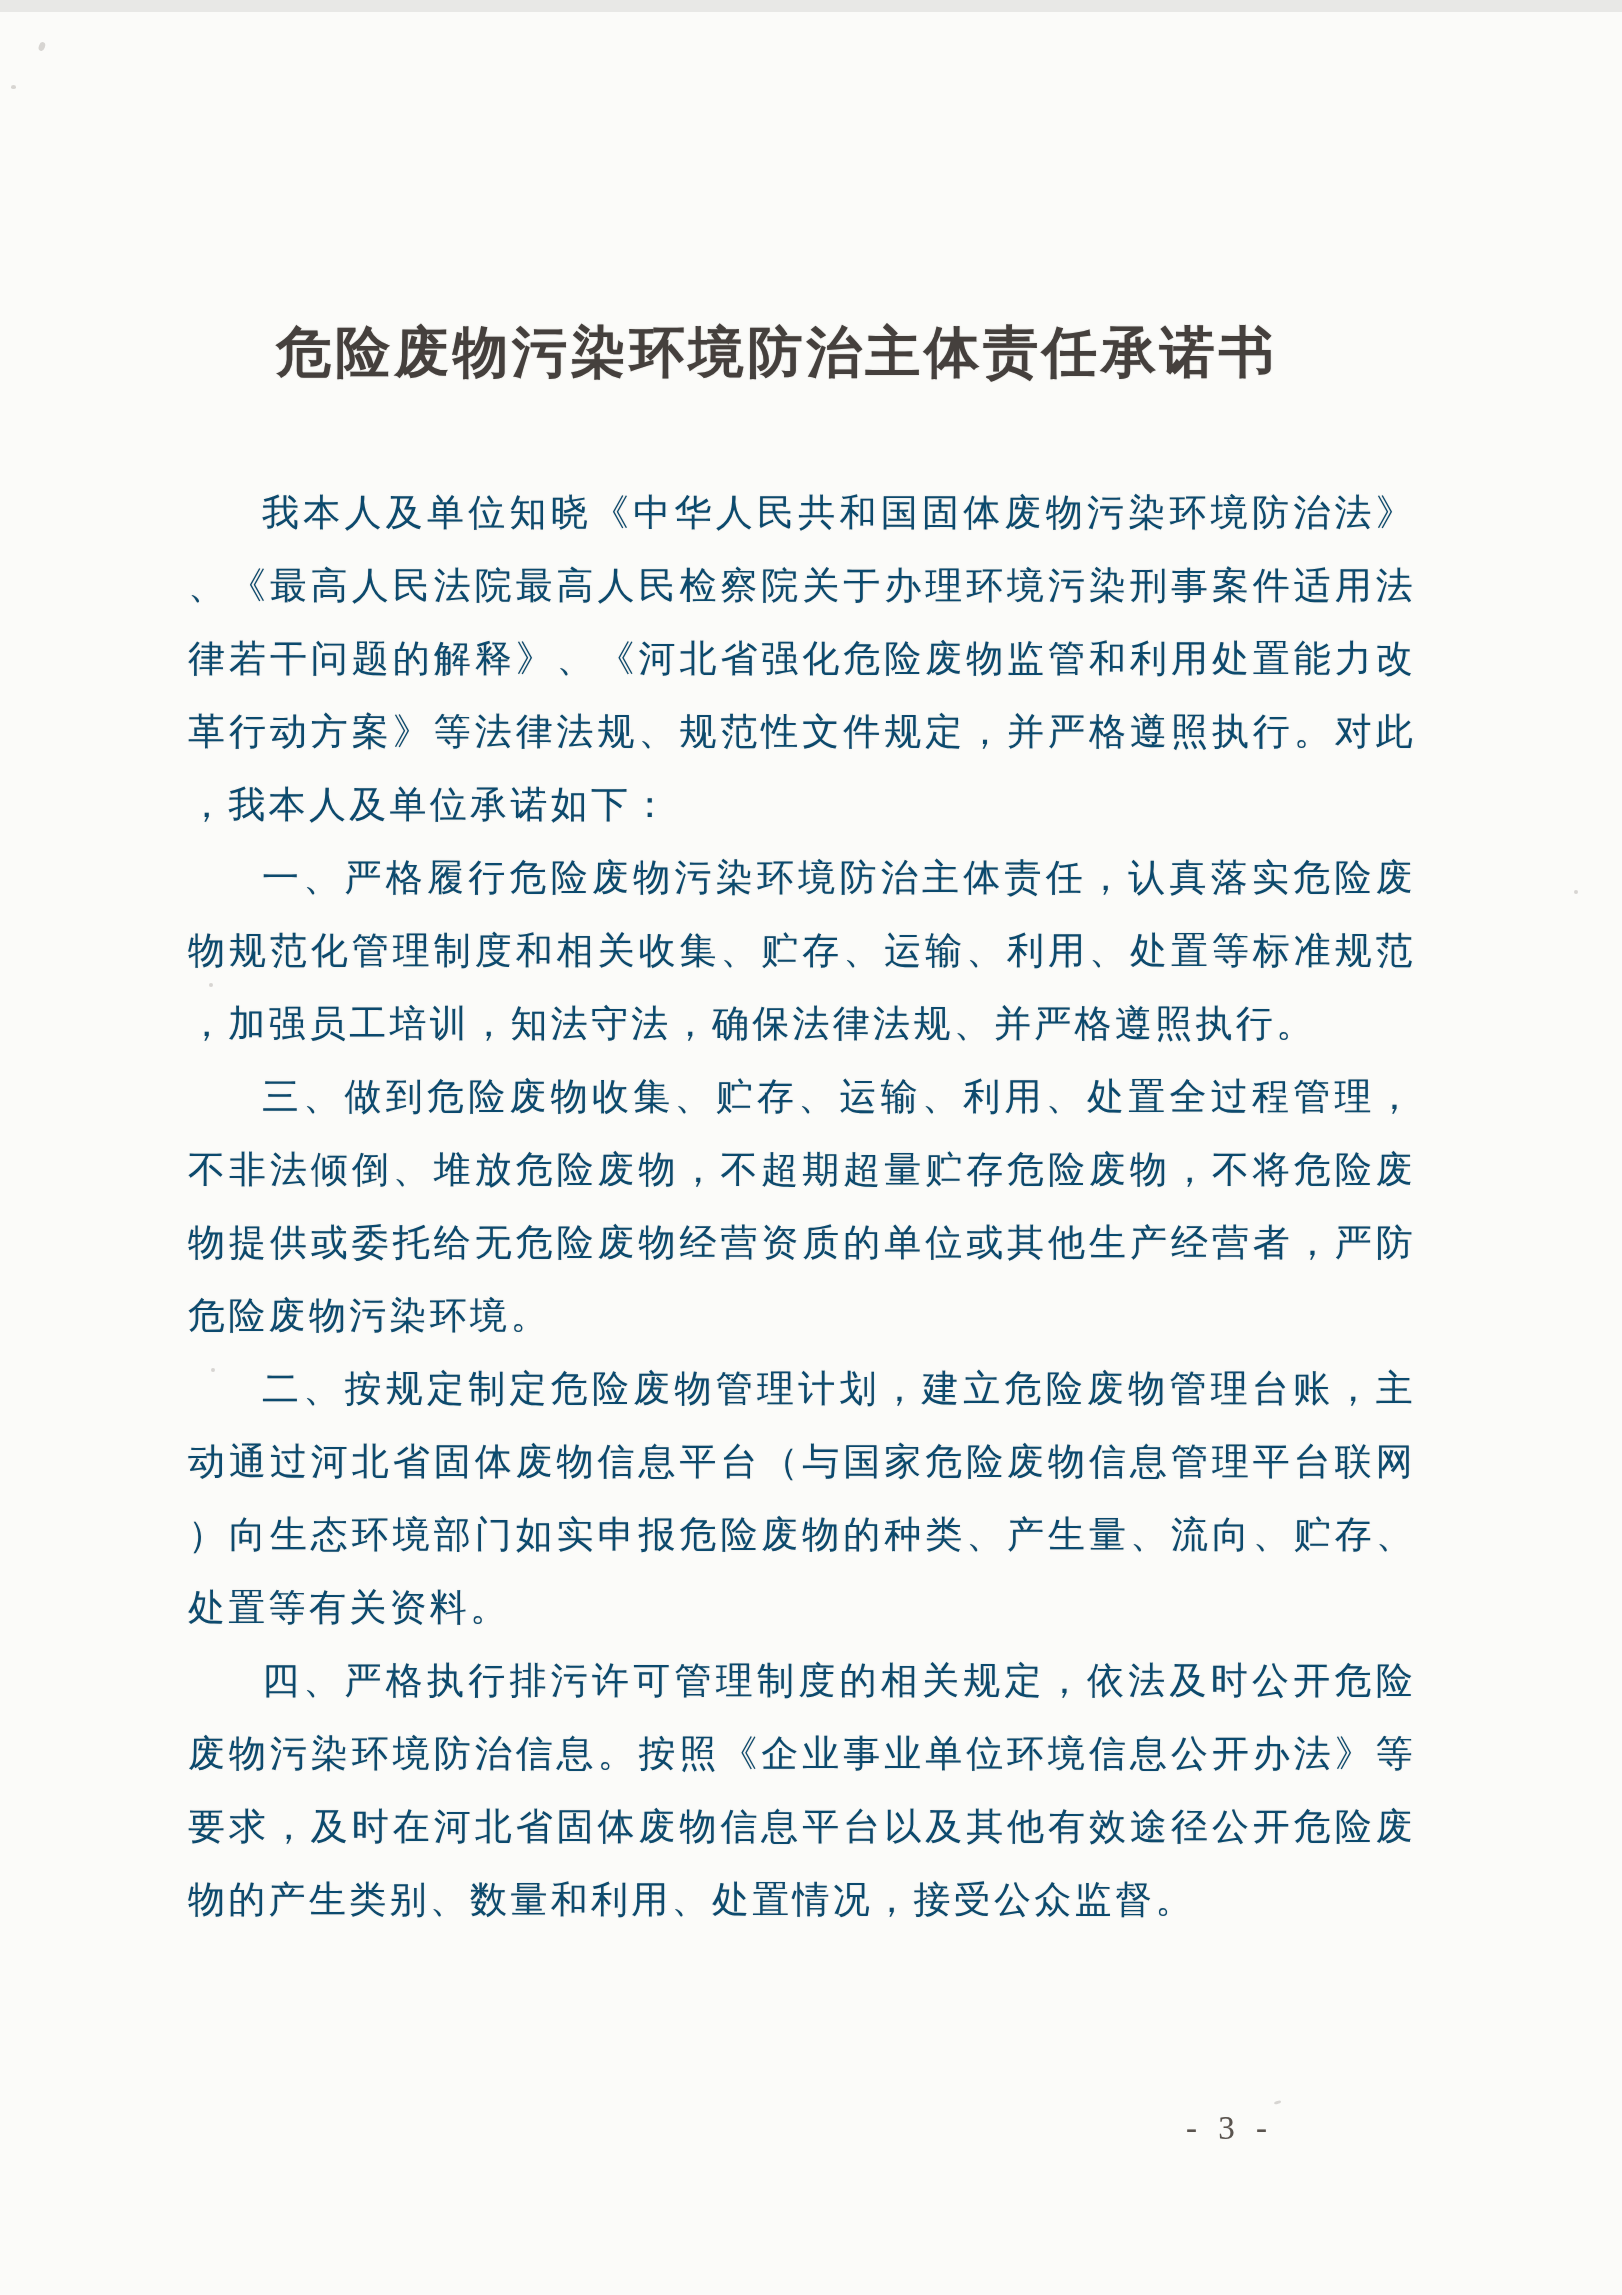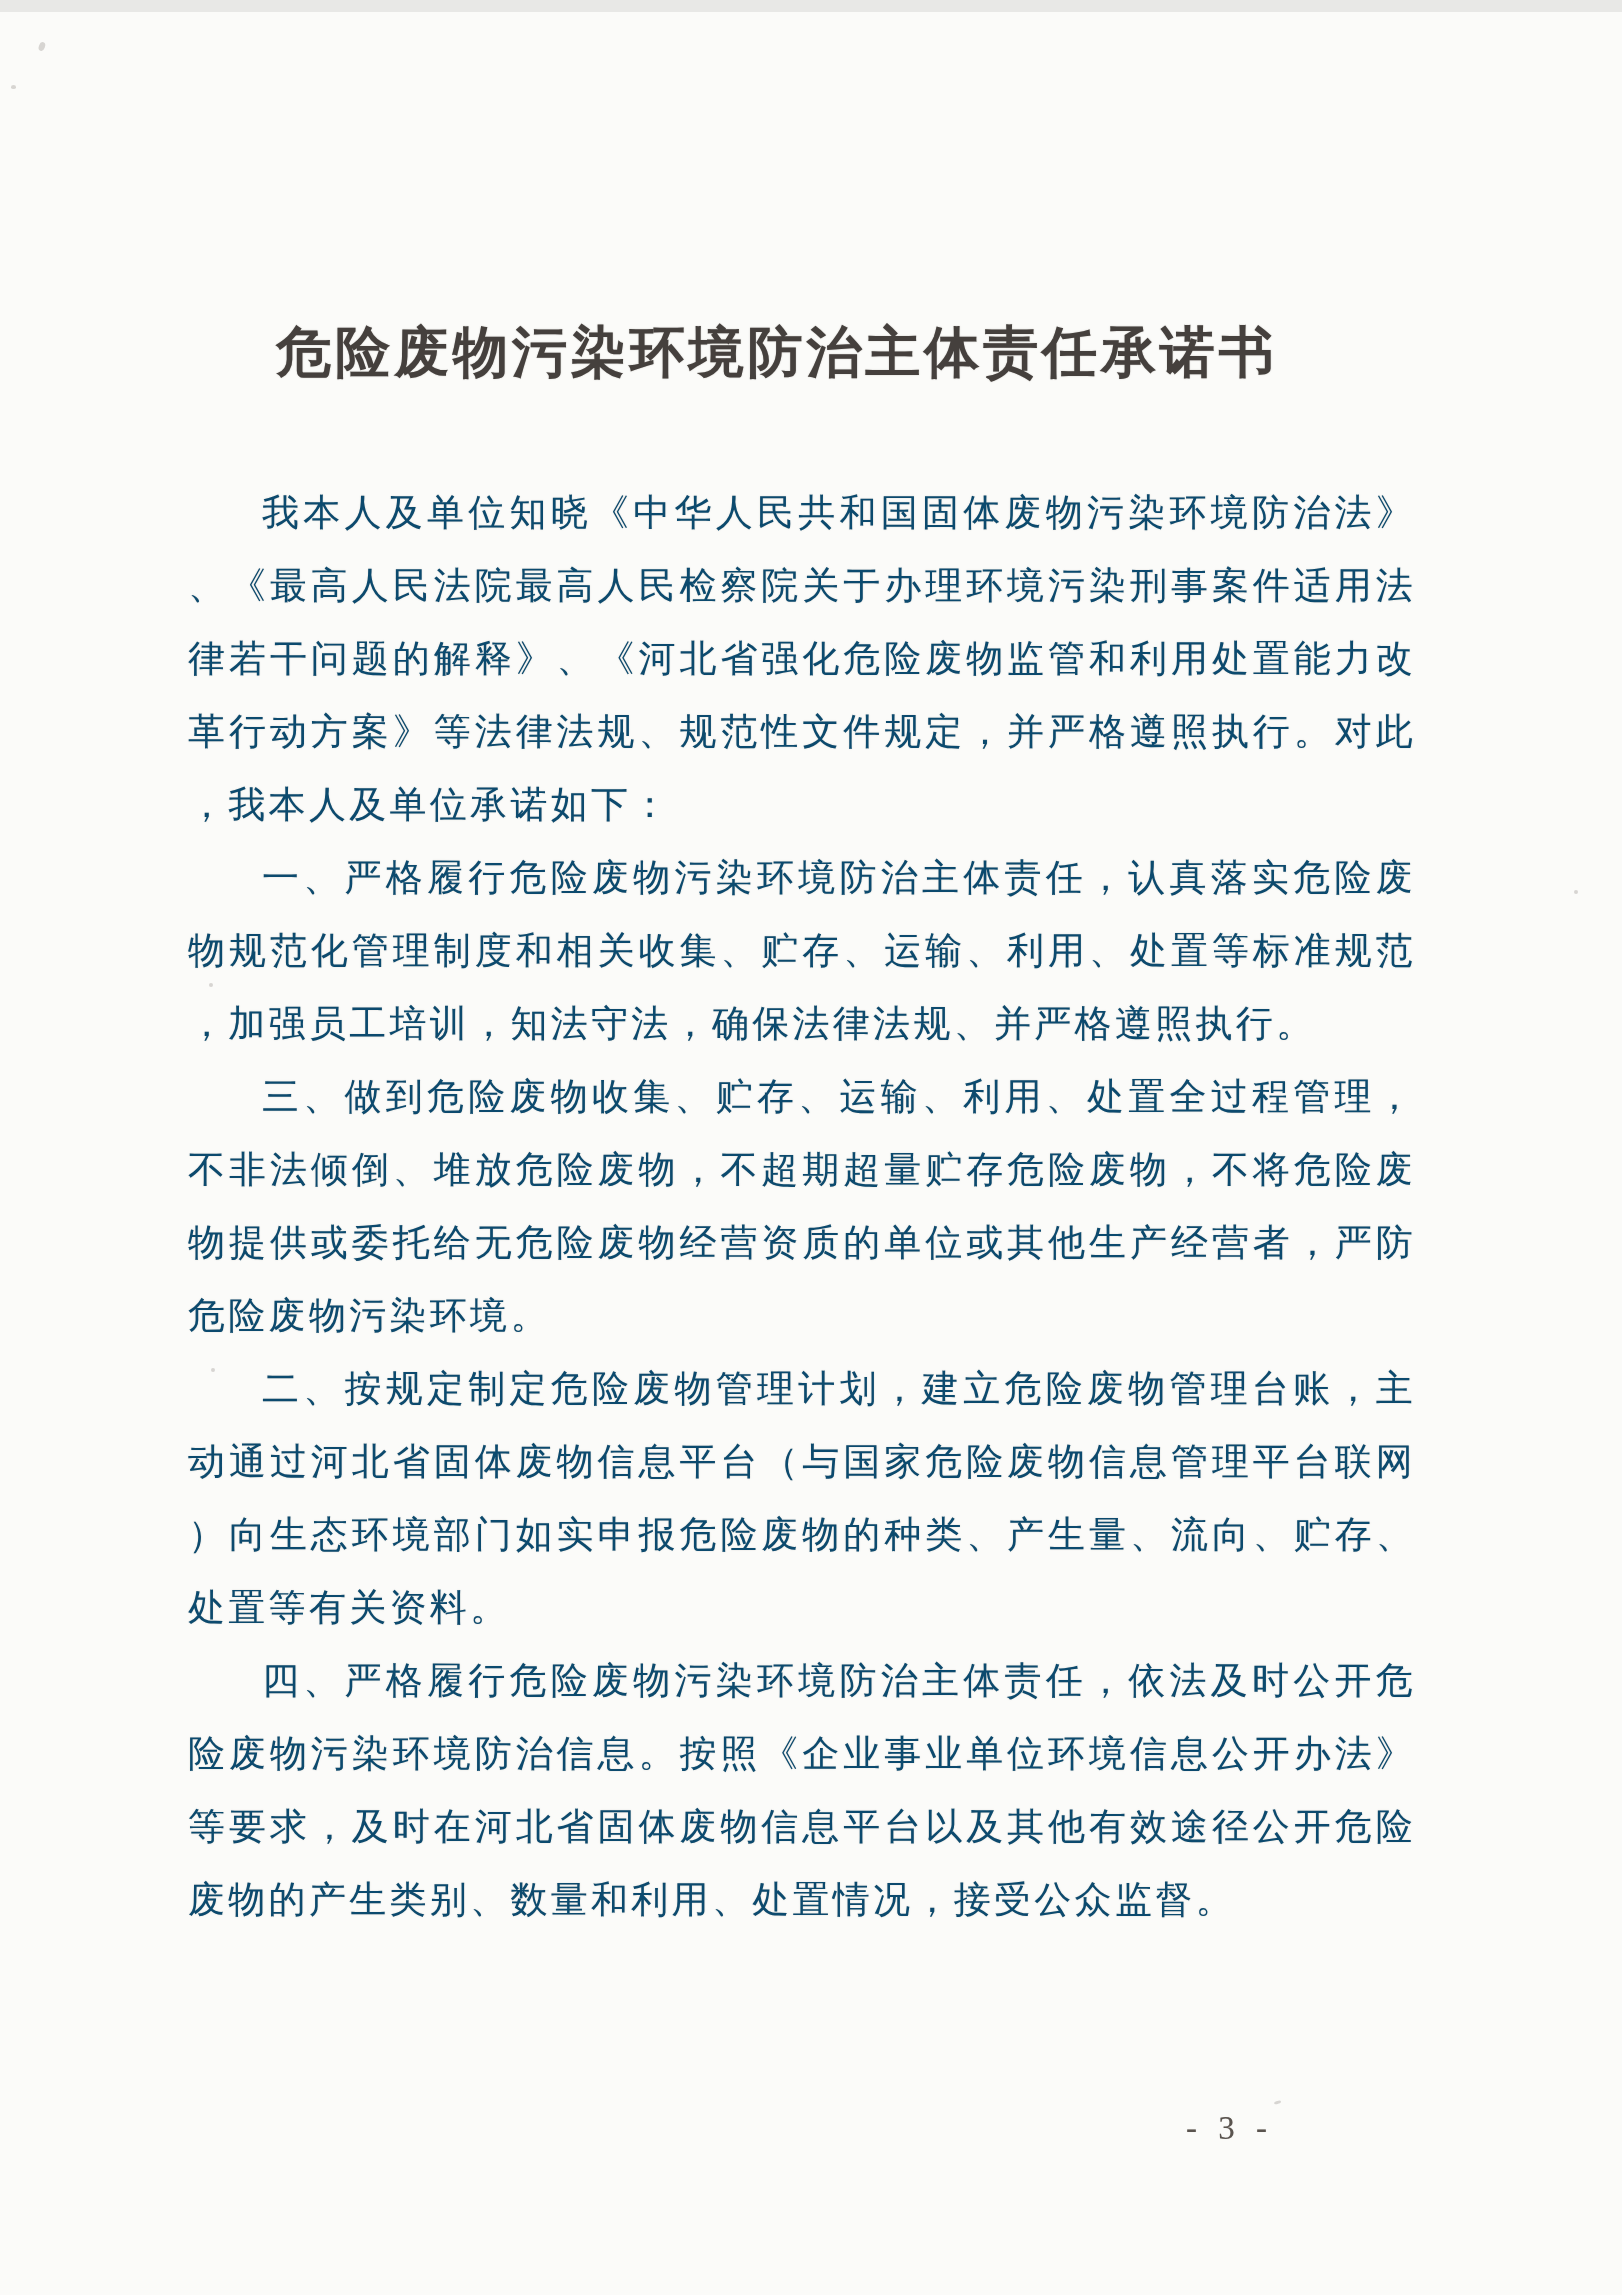--- a/index.html
+++ b/index.html
@@ -86,21 +86,21 @@
 
 <div class="page">
 
   <h1 class="doc-title">危险废物污染环境防治主体责任承诺书</h1>
 
   <div class="doc-body">
     <p>我本人及单位知晓《中华人民共和国固体废物污染环境防治法》、《最高人民法院最高人民检察院关于办理环境污染刑事案件适用法律若干问题的解释》、《河北省强化危险废物监管和利用处置能力改革行动方案》等法律法规、规范性文件规定，并严格遵照执行。对此，我本人及单位承诺如下：</p>
     <p>一、严格履行危险废物污染环境防治主体责任，认真落实危险废物规范化管理制度和相关收集、贮存、运输、利用、处置等标准规范，加强员工培训，知法守法，确保法律法规、并严格遵照执行。</p>
     <p>三、做到危险废物收集、贮存、运输、利用、处置全过程管理，不非法倾倒、堆放危险废物，不超期超量贮存危险废物，不将危险废物提供或委托给无危险废物经营资质的单位或其他生产经营者，严防危险废物污染环境。</p>
     <p>二、按规定制定危险废物管理计划，建立危险废物管理台账，主动通过河北省固体废物信息平台（与国家危险废物信息管理平台联网）向生态环境部门如实申报危险废物的种类、产生量、流向、贮存、处置等有关资料。</p>
-    <p>四、严格履行危险废物污染环境防治主体责任，依法及时公开危险废物污染环境防治信息。按照《企业事业单位环境信息公开办法》等要求，及时在河北省固体废物信息平台以及其他有效途径公开危险废物的产生类别、数量和利用、处置情况，接受公众监督。</p>
+    <p>四、严格执行排污许可管理制度的相关规定，依法及时公开危险废物污染环境防治信息。按照《企业事业单位环境信息公开办法》等要求，及时在河北省固体废物信息平台以及其他有效途径公开危险废物的产生类别、数量和利用、处置情况，接受公众监督。</p>
   </div>
 
   <div class="page-number">- 3 -</div>
 
   <div class="speck s1"></div>
   <div class="speck s2"></div>
   <div class="speck s3"></div>
   <div class="speck s4"></div>
   <div class="speck s5"></div>
   <div class="speck s6"></div>

